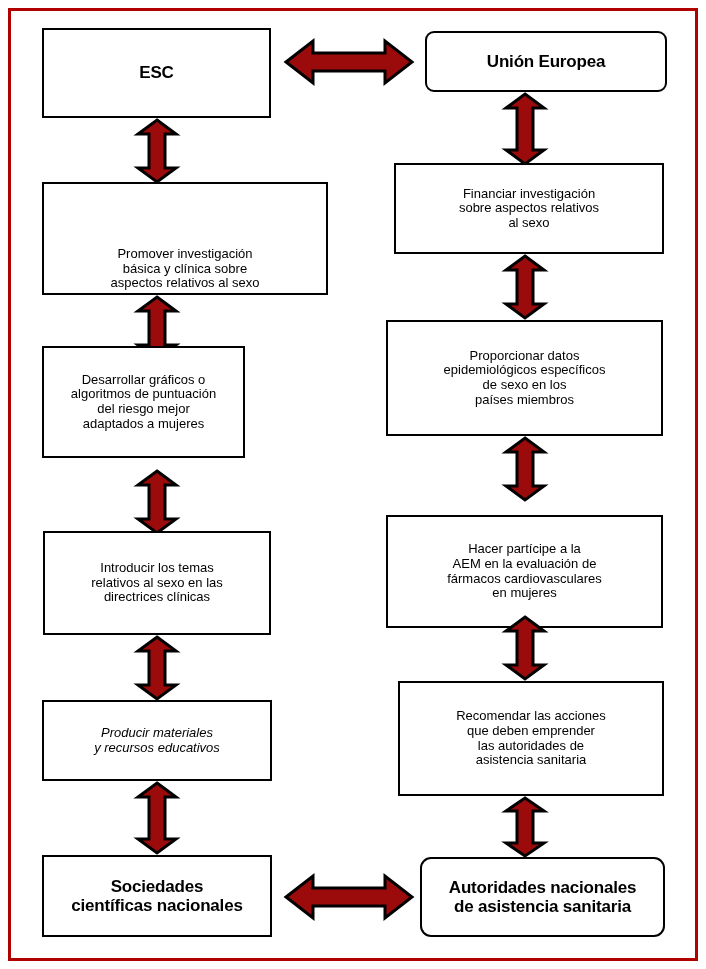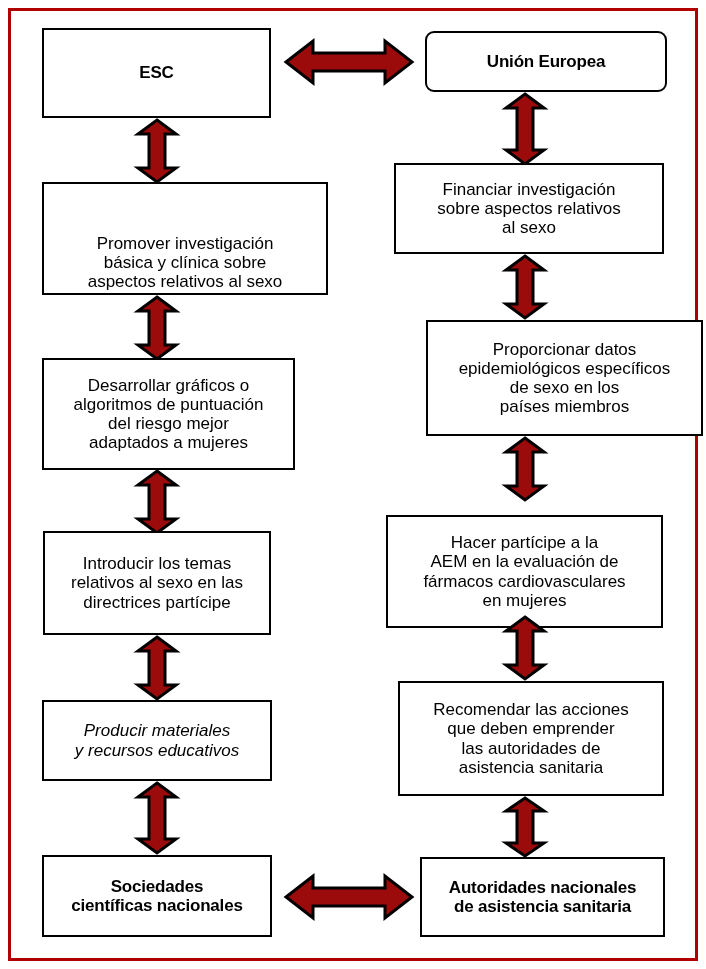--- a/index.html
+++ b/index.html
@@ -31,21 +31,21 @@
   .node {
     position: absolute;
     box-sizing: border-box;
     border: 2px solid #000000;
     background: #ffffff;
     display: flex;
     align-items: center;
     justify-content: center;
     text-align: center;
     color: #000000;
-    font-size: 17px;
+    font-size: 13px;
     line-height: 1.12;
     padding: 2px 4px;
     white-space: pre-line;
   }
   .node.bold {
     font-weight: bold;
     font-size: 17px;
     letter-spacing: -0.2px;
   }
   .node .txt {
@@ -82,37 +82,37 @@
 básica y clínica sobre
 aspectos relativos al sexo</span>
   </div>
 
   <div class="varrow" style="left:132px; top:295px; width:50px; height:66px;">
     <svg width="50" height="66" viewBox="0 0 50 66" aria-hidden="true">
       <path d="M25 2 L44 16 L33 16 L33 50 L44 50 L25 64 L6 50 L17 50 L17 16 L6 16 Z" fill="#9b0b0b" stroke="#000000" stroke-width="3" stroke-linejoin="miter"></path>
     </svg>
   </div>
 
-  <div class="node" style="left:42px; top:358px; width:253px; height:112px;">
+  <div class="node" style="left:42px; top:346px; width:203px; height:112px;">
     <span class="txt">Desarrollar gráficos o
 algoritmos de puntuación
 del riesgo mejor
 adaptados a mujeres</span>
   </div>
 
   <div class="varrow" style="left:132px; top:469px; width:50px; height:66px;">
     <svg width="50" height="66" viewBox="0 0 50 66" aria-hidden="true">
       <path d="M25 2 L44 16 L33 16 L33 50 L44 50 L25 64 L6 50 L17 50 L17 16 L6 16 Z" fill="#9b0b0b" stroke="#000000" stroke-width="3" stroke-linejoin="miter"></path>
     </svg>
   </div>
 
   <div class="node" style="left:43px; top:531px; width:228px; height:104px;">
     <span class="txt">Introducir los temas
 relativos al sexo en las
-directrices partícipe</span>
+directrices clínicas</span>
   </div>
 
   <div class="varrow" style="left:132px; top:635px; width:50px; height:66px;">
     <svg width="50" height="66" viewBox="0 0 50 66" aria-hidden="true">
       <path d="M25 2 L44 16 L33 16 L33 50 L44 50 L25 64 L6 50 L17 50 L17 16 L6 16 Z" fill="#9b0b0b" stroke="#000000" stroke-width="3" stroke-linejoin="miter"></path>
     </svg>
   </div>
 
   <div class="node" style="left:42px; top:700px; width:230px; height:81px;font-style:italic;">
     <span class="txt">Producir materiales
@@ -145,21 +145,21 @@
 sobre aspectos relativos
 al sexo</span>
   </div>
 
   <div class="varrow" style="left:500px; top:254px; width:50px; height:66px;">
     <svg width="50" height="66" viewBox="0 0 50 66" aria-hidden="true">
       <path d="M25 2 L44 16 L33 16 L33 50 L44 50 L25 64 L6 50 L17 50 L17 16 L6 16 Z" fill="#9b0b0b" stroke="#000000" stroke-width="3" stroke-linejoin="miter"></path>
     </svg>
   </div>
 
-  <div class="node" style="left:386px; top:320px; width:277px; height:116px;margin-left:40px;">
+  <div class="node" style="left:386px; top:320px; width:277px; height:116px;">
     <span class="txt">Proporcionar datos
 epidemiológicos específicos
 de sexo en los
 países miembros</span>
   </div>
 
   <div class="varrow" style="left:500px; top:436px; width:50px; height:66px;">
     <svg width="50" height="66" viewBox="0 0 50 66" aria-hidden="true">
       <path d="M25 2 L44 16 L33 16 L33 50 L44 50 L25 64 L6 50 L17 50 L17 16 L6 16 Z" fill="#9b0b0b" stroke="#000000" stroke-width="3" stroke-linejoin="miter"></path>
     </svg>
@@ -184,21 +184,21 @@
 las autoridades de
 asistencia sanitaria</span>
   </div>
 
   <div class="varrow" style="left:500px; top:796px; width:50px; height:62px;">
     <svg width="50" height="62" viewBox="0 0 50 62" aria-hidden="true">
       <path d="M25 2 L44 15 L33 15 L33 47 L44 47 L25 60 L6 47 L17 47 L17 15 L6 15 Z" fill="#9b0b0b" stroke="#000000" stroke-width="3" stroke-linejoin="miter"></path>
     </svg>
   </div>
 
-  <div class="node bold" style="left:420px; top:857px; width:245px; height:80px;">
+  <div class="node bold" style="left:420px; top:857px; width:245px; height:80px;border-radius:11px;">
     <span class="txt">Autoridades nacionales
 de asistencia sanitaria</span>
   </div>
 
   <div class="harrow" style="left:283px; top:37px; width:132px; height:50px;">
     <svg width="132" height="50" viewBox="0 0 132 50" aria-hidden="true">
       <path d="M3 25 L30 4 L30 16 L102 16 L102 4 L129 25 L102 46 L102 34 L30 34 L30 46 Z" fill="#9b0b0b" stroke="#000000" stroke-width="3" stroke-linejoin="miter"></path>
     </svg>
   </div>
 

